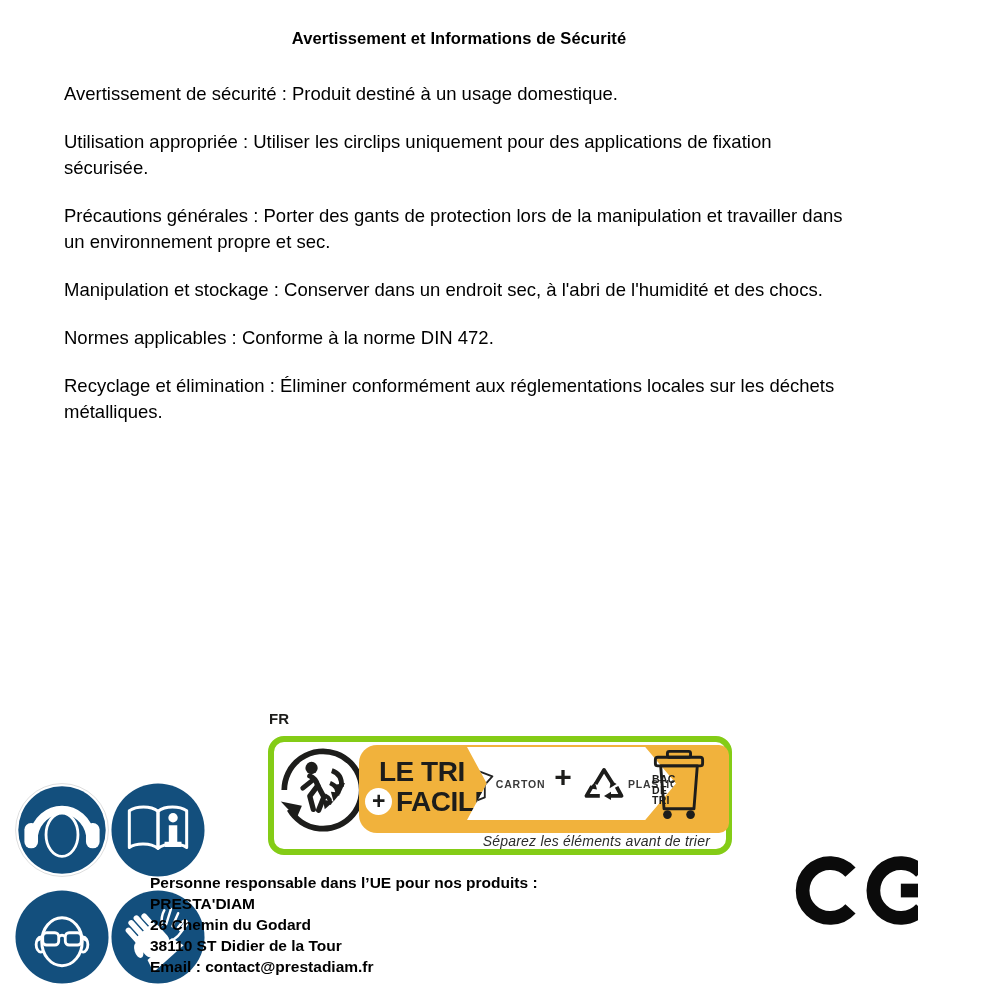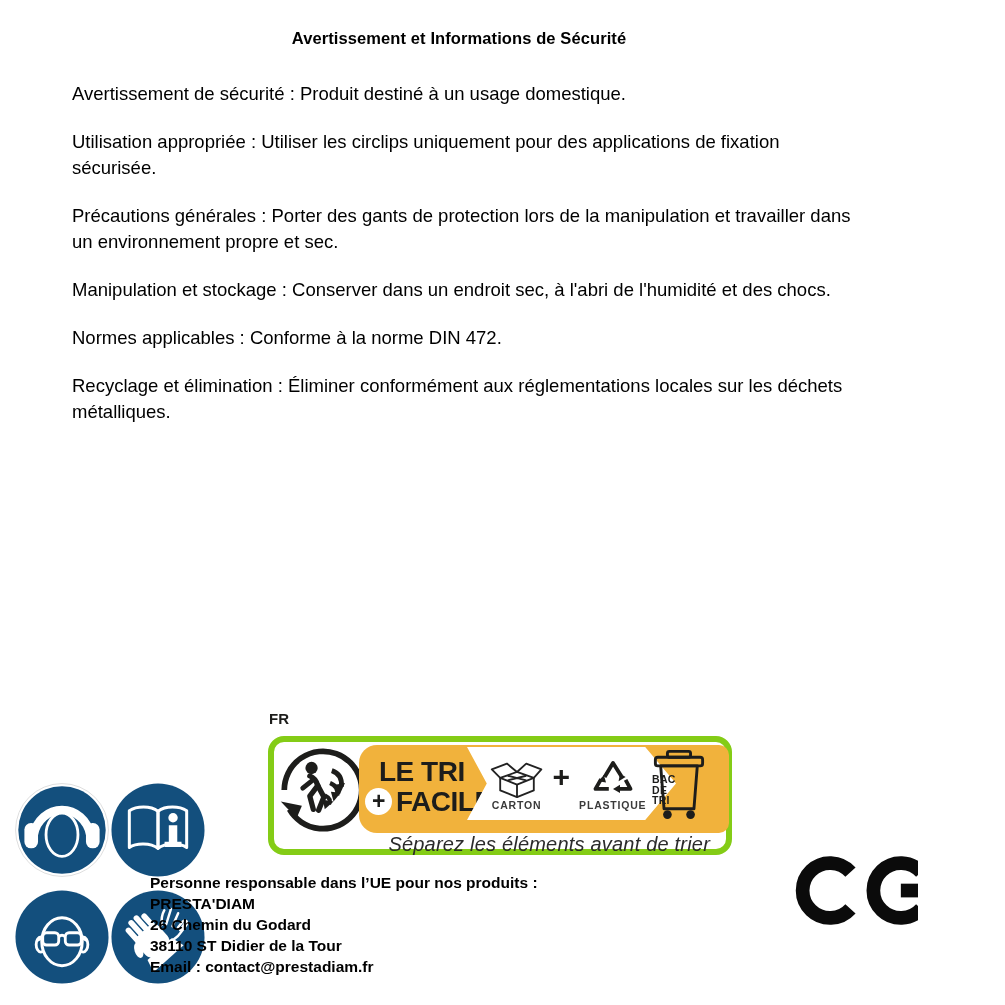--- a/index.html
+++ b/index.html
@@ -1,20 +1,20 @@
 <!DOCTYPE html>
 <html><head>
 <meta charset="utf-8">
 <style>
   html,body{margin:0;padding:0;background:#fff;}
   .canvas{position:relative;width:918px;height:1005px;background:#fff;overflow:hidden;
           font-family:"Liberation Sans", sans-serif;color:#000;}
   .title{position:absolute;top:29px;left:0;width:100%;text-align:center;
          font-size:16.5px;font-weight:bold;letter-spacing:.1px;}
-  .body-text{position:absolute;left:72px;top:81px;width:880px;}
+  .body-text{position:absolute;left:64px;top:81px;width:880px;}
   .body-text p{margin:0 0 22px 0;font-size:18.5px;line-height:26px;}
   .line{display:block;}
   
   .msicon{position:absolute;width:94px;height:94px;}
   
   .fr-code{position:absolute;left:269px;top:710px;font-size:15px;font-weight:bold;color:#1d1d1b;}
   .banner{position:absolute;left:268px;top:736px;width:464px;height:119px;background:#fff;
           border:6px solid #84cc16;border-radius:16px;box-sizing:border-box;}
   .triman{position:absolute;left:5px;top:4px;width:88px;height:88px;}
   .yellow-band{position:absolute;left:85px;top:3px;width:370px;height:88px;background:#F1B23C;
@@ -22,28 +22,28 @@
   .tri-head{position:absolute;left:0;top:14px;color:#1d1d1b;font-weight:bold;}
   .tri-row1{padding-left:20px;font-size:28px;line-height:26px;letter-spacing:-.5px;}
   .tri-row2{padding-left:6px;margin-top:3px;display:flex;align-items:center;gap:4px;
             font-size:28px;line-height:27px;letter-spacing:-.5px;}
   .plus-circle{width:27px;height:27px;border-radius:50%;background:#fff;color:#1d1d1b;
                display:flex;align-items:center;justify-content:center;font-size:23px;font-weight:bold;flex:0 0 auto;}
   .materials-panel{position:absolute;left:182px;top:5px;width:220px;height:73px;background:#fff;
                    clip-path:polygon(5% 0%,86% 0%,100% 50%,86% 100%,5% 100%,14% 50%);
                    display:flex;align-items:center;justify-content:center;gap:9px;
                    padding:0 26px 0 30px;box-sizing:border-box;}
-  .material{display:flex;flex-direction:column;align-items:center;gap:1px;}
+  .material{display:flex;align-items:center;gap:1px;}
   .material-label{font-size:10.5px;font-weight:bold;letter-spacing:.8px;color:#3a3a3a;}
   .mat-plus{font-size:30px;font-weight:bold;color:#1d1d1b;margin-top:-14px;}
   .bin-wrap{position:absolute;left:378px;top:7px;width:54px;height:76px;}
   .bin-wrap svg{position:absolute;inset:0;}
   .bin-text{position:absolute;left:0;top:25px;width:100%;text-align:left;
             font-size:10.5px;line-height:10.5px;font-weight:bold;color:#1d1d1b;letter-spacing:.3px;}
-  .tagline{position:absolute;right:16px;top:91px;font-size:20px;font-style:italic;
+  .tagline{position:absolute;right:16px;top:91px;font-size:14px;font-style:italic;
            font-weight:500;color:#2b2b2b;letter-spacing:.2px;}
   
   .responsible{position:absolute;left:150px;top:872px;width:700px;
                font-size:15.5px;font-weight:bold;line-height:21px;}
   
   .ce{position:absolute;left:794px;top:840px;width:148px;}
 </style>
 </head>
 <body>
 

